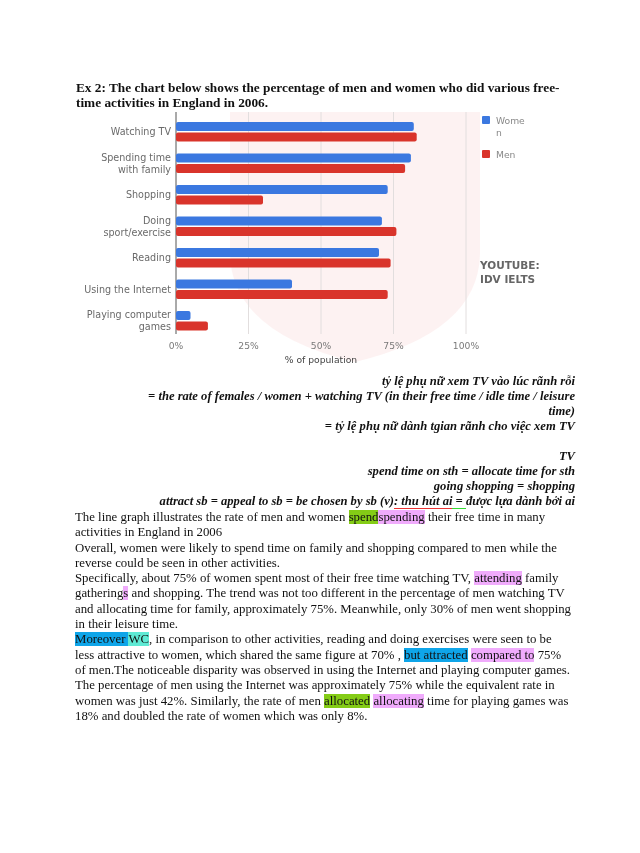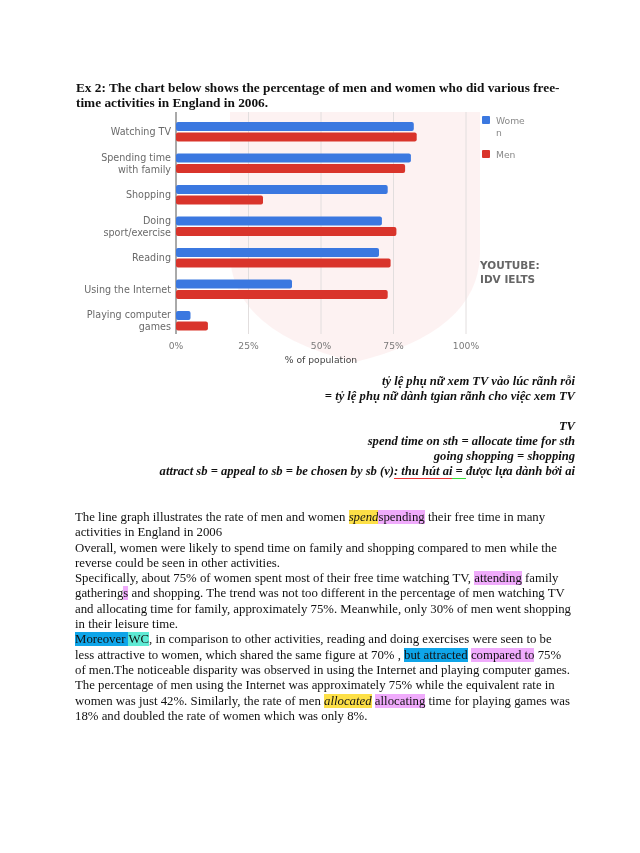--- a/index.html
+++ b/index.html
@@ -14,21 +14,21 @@
   .axis-title { font-family: "DejaVu Sans", sans-serif; font-size: 9.2px; fill: #444; }
   .legend-label { font-family: "DejaVu Sans", sans-serif; font-size: 9.2px; fill: #888; }
   .watermark-text { font-family: "DejaVu Sans", sans-serif; font-weight: bold; font-size: 10.5px; fill: #666; }
   .notes { position: absolute; left: 75px; top: 374px; width: 500px;
            font-style: italic; font-weight: bold; font-size: 12.6px; line-height: 15px; text-align: right; }
   .notes .ind { display: block; padding-left: 36px; }
   .notes .wrap-line { display: block; text-indent: 36px; }
   .essay { position: absolute; left: 75px; top: 510px; width: 497px;
            font-size: 12.8px; line-height: 15.3px; }
   .essay p { margin: 0; }
-  .hl-red { background: #fde047; font-style: italic; }
+  .hl-red { background: #84cc16; }
   .hl-green { background: #f0abfc; }
   .hl-gray { background: #0ea5e9; }
   .hl-yellow { background: #5eead4; }
   .ul-red { border-bottom: 1.5px solid #e33; }
   .ul-green { border-bottom: 1.5px solid #3d3; }
 </style>
 </head>
 <body>
 
 <h1 class="title">Ex 2: The chart below shows the percentage of men and women who did various free-time activities in England in 2006.</h1>
@@ -89,20 +89,21 @@
       </g>
     <g id="wm">
         <text x="400" y="157" class="watermark-text">YOUTUBE:</text>
         <text x="400" y="171" class="watermark-text">IDV IELTS</text>
       </g>
   </svg>
 </div>
 
 <div class="notes">
   <span class="ind">tỷ lệ phụ nữ xem TV vào lúc rãnh rỗi</span>
+  <span class="wrap-line"><span>= the rate of females / women + watching TV (in their free time / idle time / leisure</span><br><span>time)</span></span>
   <span class="ind">= tỷ lệ phụ nữ dành tgian rãnh cho việc xem TV</span>
   <span class="wrap-line"><br><span>TV</span></span>
   <span class="ind">spend time on sth = allocate time for sth</span>
   <span class="ind">going shopping = shopping</span>
   <span class="ind"><span>attract sb = appeal to sb = be chosen by sb (v)</span><span class="ul-red">: thu hút ai</span><span class="ul-green"> = </span><span>được lựa dành bởi ai</span></span>
 </div>
 
 <div class="essay">
   <p><span>The line graph illustrates the rate of men and women </span><span class="hl-red">spend</span><span class="hl-green">spending</span><span> their free time in many activities in England in 2006</span></p>
   <p>Overall, women were likely to spend time on family and shopping compared to men while the reverse could be seen in other activities.</p>

